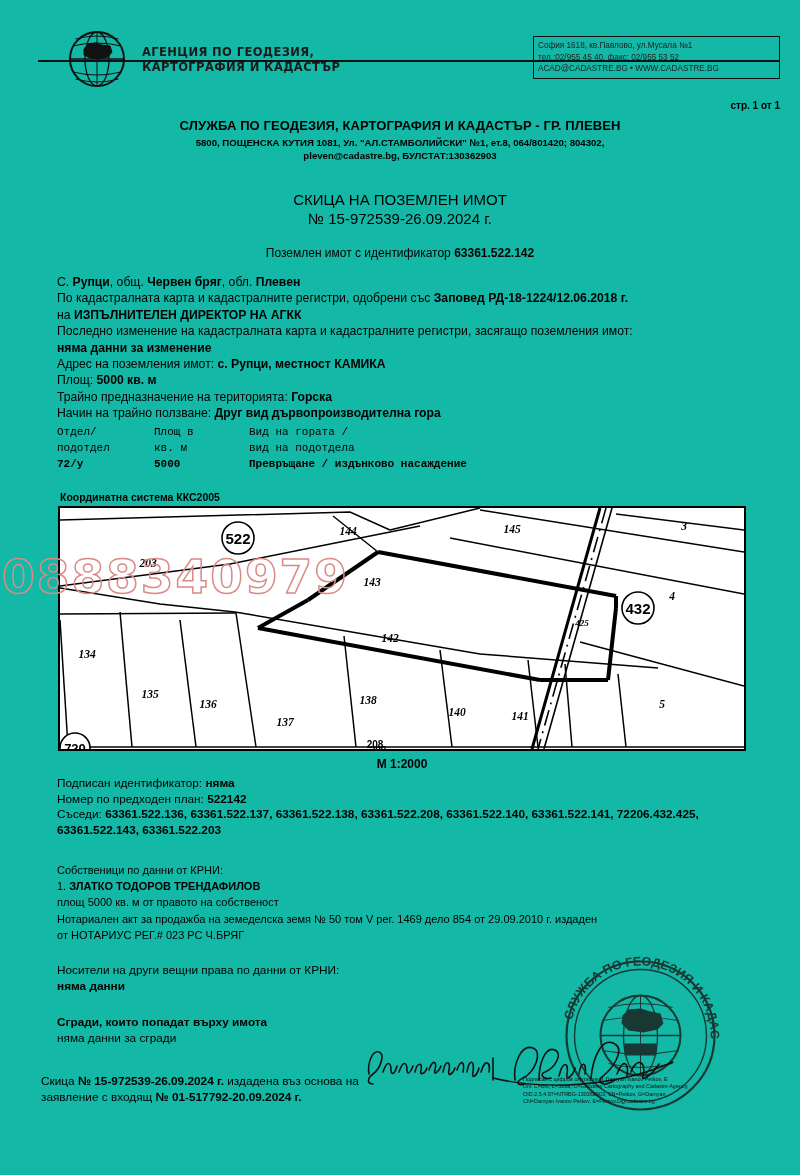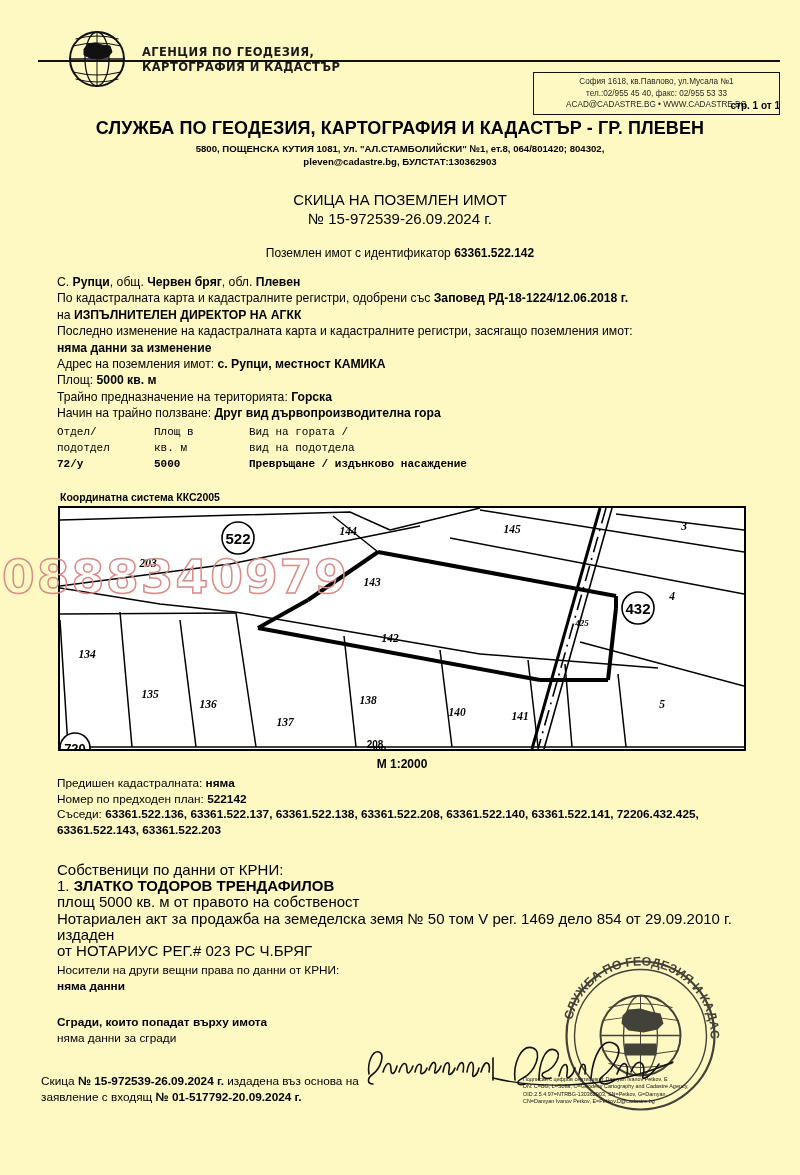--- a/index.html
+++ b/index.html
@@ -8,21 +8,21 @@
     background: #ffffff;
   }
   body {
     font-family: "Liberation Sans", sans-serif;
     color: #000;
   }
   #page {
     position: relative;
     width: 800px;
     height: 1175px;
-    background: #fef9c3;
+    background: #14b8a6;
     overflow: hidden;
   }
 
   
   .hdr {
     position: absolute;
     left: 38px;
     top: 38px;
     width: 742px;
     height: 50px;
@@ -56,46 +56,44 @@
     color: #1a1a1a;
   }
   .contact-box {
     position: absolute;
     left: 495px;
     top: -2px;
     width: 247px;
     border: 1.5px solid #111;
     padding: 3px 4px 3px 4px;
     box-sizing: border-box;
-    text-align: center;
     font-size: 8.2px;
     line-height: 11.5px;
     color: #1f1f1f;
-    margin-top: 36px;
   }
   .page-of {
     position: absolute;
     left: 0;
     top: 62px;
     width: 742px;
     text-align: right;
     font-size: 10px;
     font-weight: bold;
   }
 
   
   .office {
     position: absolute;
     left: 40px;
     top: 118px;
     width: 720px;
     text-align: center;
   }
   .office-title {
-    font-size: 18px;
+    font-size: 13px;
     font-weight: bold;
     letter-spacing: 0.1px;
   }
   .office-sub {
     margin-top: 3px;
     font-size: 9.6px;
     font-weight: bold;
     line-height: 13px;
   }
 
@@ -199,21 +197,21 @@
     top: 776px;
     width: 690px;
     font-size: 11.8px;
     line-height: 15.6px;
   }
   .owners {
     position: absolute;
     left: 57px;
     top: 862px;
     width: 690px;
-    font-size: 15px;
+    font-size: 11px;
     line-height: 16.2px;
   }
   .rights {
     position: absolute;
     left: 57px;
     top: 962px;
     width: 420px;
     font-size: 11.8px;
     line-height: 16.2px;
   }
@@ -286,21 +284,21 @@
       </svg>
     </div>
 
     <div class="agency-name">
       <div>АГЕНЦИЯ ПО ГЕОДЕЗИЯ,</div>
       <div>КАРТОГРАФИЯ И КАДАСТЪР</div>
     </div>
 
     <div class="contact-box">
       <div>София 1618, кв.Павлово, ул.Мусала №1</div>
-      <div>тел.:02/955 45 40, факс: 02/955 53 33</div>
+      <div>тел.:02/955 45 40, факс: 02/955 53 52</div>
       <div>ACAD@CADASTRE.BG • WWW.CADASTRE.BG</div>
     </div>
 
     <div class="page-of">стр. 1 от 1</div>
   </div>
 
   <div class="office">
     <div class="office-title">СЛУЖБА ПО ГЕОДЕЗИЯ, КАРТОГРАФИЯ И КАДАСТЪР - ГР. ПЛЕВЕН</div>
     <div class="office-sub">
       <div>5800, ПОЩЕНСКА КУТИЯ 1081, Ул. "АЛ.СТАМБОЛИЙСКИ" №1, ет.8, 064/801420; 804302,</div>
@@ -451,21 +449,21 @@
       </g>
     </svg>
   </div>
 
   <div class="watermark">0888340979</div>
 
   <div class="scale">M 1:2000</div>
 
   <div class="lower">
     <div>
-      <span>Предишен кадастралната: </span><span class="b">няма</span>
+      <span>Подписан идентификатор: </span><span class="b">няма</span>
     </div>
     <div>
       <span>Номер по предходен план: </span><span class="b">522142</span>
     </div>
     <div>
       <span>Съседи: </span><span class="b">63361.522.136, 63361.522.137, 63361.522.138, 63361.522.208, 63361.522.140, 63361.522.141, 72206.432.425, 63361.522.143, 63361.522.203</span>
     </div>
   </div>
 
   <div class="owners">

